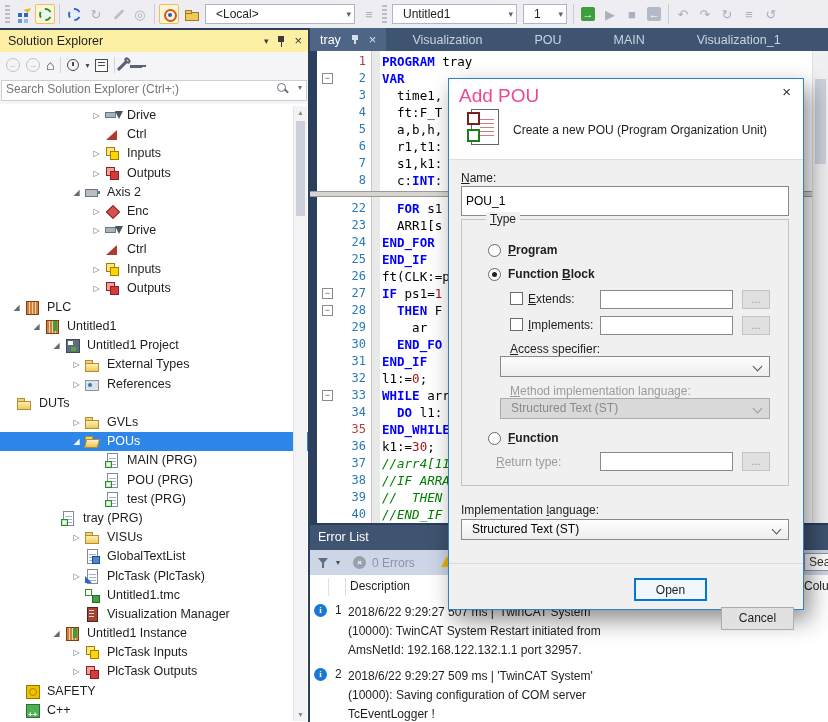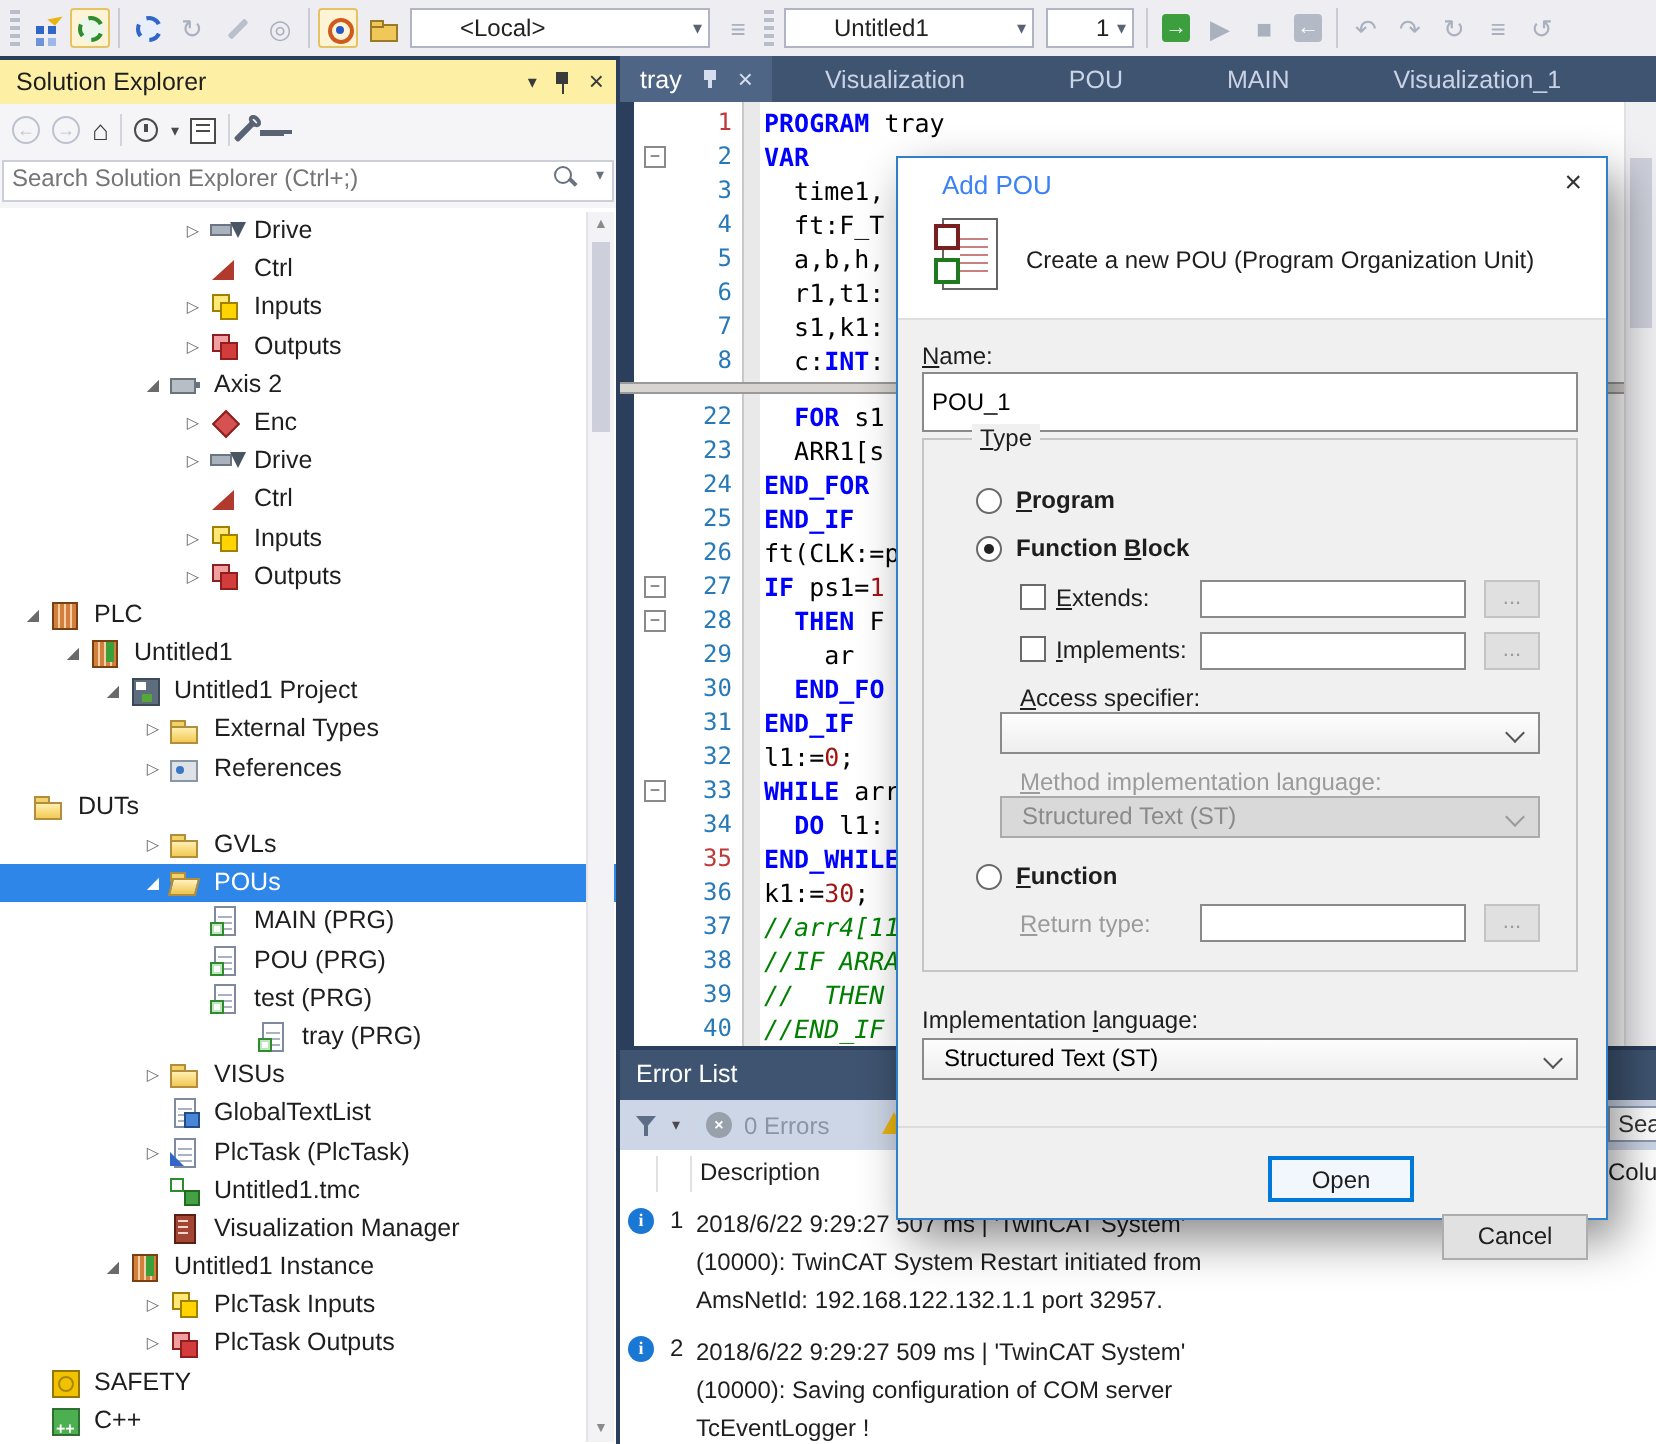--- a/index.html
+++ b/index.html
@@ -22,21 +22,21 @@
   .gear.blue{border-color:#2f66c8;background:#e8eefb;}
   .wand{position:absolute;left:4px;top:8px;width:12px;height:3px;background:#b9c0cc;border-radius:1px;transform:rotate(-45deg);}
   .target{position:absolute;left:4px;top:4px;width:9px;height:9px;border:2px solid #cf5a1e;border-radius:50%;}
   .target::after{content:"";position:absolute;left:2px;top:2px;width:4px;height:4px;background:#2858c8;border-radius:50%;}
   .mfold{position:absolute;left:3px;top:7px;width:12px;height:7px;background:#f0c85a;border:1px solid #9a7a28;}
   .mfold::before{content:"";position:absolute;left:-1px;top:-3px;width:5px;height:2px;background:#f0c85a;border:1px solid #9a7a28;}
   .login,.logout{position:absolute;inset:2px;border-radius:2px;color:#fff;font-size:11px;line-height:15px;text-align:center;font-weight:bold;}
   .login{background:#3d9e3d;}
   .logout{background:#b3bac6;}
   .tcombo{position:relative;height:20px;background:#fff;border:1px solid #b0b4c4;margin:0 3px;
-          line-height:18px;padding:0 16px 0 24px;font-size:12px;color:#222;flex:none;box-sizing:border-box;}
+          line-height:18px;padding:0 16px 0 10px;font-size:12px;color:#222;flex:none;box-sizing:border-box;}
   .tcombo .dd{position:absolute;right:3px;top:0;color:#5a6373;font-size:9px;}
   .w150{width:150px;} .w125{width:125px;} .w44{width:44px;}
 
   
   .sepanel{position:absolute;left:0;top:30px;width:308px;height:692px;background:#f5f5f8;overflow:hidden;}
   .se-title{position:absolute;left:0;top:0;right:0;height:22px;background:#fdf0a5;color:#1e1e1e;
             line-height:22px;padding-left:8px;font-size:12.5px;}
   .se-title .ticons{position:absolute;right:6px;top:0;height:22px;display:flex;align-items:center;gap:9px;color:#3a3a3a;}
   .chev-d{font-size:9px;}
   .pinv{position:relative;width:8px;height:12px;}
@@ -156,21 +156,21 @@
   .erow{position:relative;padding:4px 0 3px 0;}
   .einfo{position:absolute;left:4px;top:5px;width:13px;height:13px;border-radius:50%;background:#1a78d4;color:#fff;
          font-size:9px;font-weight:bold;text-align:center;line-height:13px;font-family:"Liberation Serif",serif;}
   .enum{position:absolute;left:25px;top:4px;font-size:12px;color:#1e1e1e;}
   .etext{margin-left:38px;width:258px;font-size:12px;line-height:19px;color:#1e1e1e;}
 
   
   .dlg{position:absolute;left:448px;top:78px;width:354px;height:530px;background:#f0f0f0;
        border:1px solid #2f80c8;box-shadow:6px 10px 22px rgba(0,0,0,.45);z-index:20;box-sizing:content-box;font-size:12px;}
   .dlg-head{position:absolute;left:0;top:0;right:0;height:80px;background:#fff;border-bottom:1px solid #dfdfdf;}
-  .dlg-title{position:absolute;left:22px;top:6px;font-size:13px;color:#3b82f6;}
+  .dlg-title{position:absolute;left:10px;top:6px;font-size:19px;color:#ec4899;}
   .dlg-close{position:absolute;right:12px;top:4px;font-size:15px;color:#333;}
   .pou-big{position:absolute;left:22px;top:30px;width:26px;height:34px;background:#fff;border:1px solid #666;
            background-image:repeating-linear-gradient(#fff 0 3px,#c98080 3px 4px);background-size:14px 22px;background-position:8px 6px;background-repeat:no-repeat;}
   .pou-big::before{content:"";position:absolute;left:-5px;top:2px;width:9px;height:9px;border:2px solid #7a1f1f;background:#fff;}
   .pou-big::after{content:"";position:absolute;left:-5px;bottom:2px;width:9px;height:9px;border:2px solid #1f7a1f;background:#fff;}
   .dlg-sub{position:absolute;left:64px;top:44px;color:#1e1e1e;}
   .dlbl{position:absolute;color:#1e1e1e;}
   .dlbl.gray{color:#9b9b9b;}
   .dlbl b{font-weight:bold;}
   .tin{position:absolute;background:#fff;border:1px solid #8a8a8a;font-family:"Liberation Sans",sans-serif;
@@ -369,21 +369,21 @@
         <div class="trow" style="padding-left: 88px;">
           <span class="exp"></span>
           <span class="ticon ic-prg"></span>
           <span class="tlabel">POU (PRG)</span>
         </div>
         <div class="trow" style="padding-left: 88px;">
           <span class="exp"></span>
           <span class="ticon ic-prg"></span>
           <span class="tlabel">test (PRG)</span>
         </div>
-        <div class="trow" style="padding-left: 112px;">
+        <div class="trow" style="padding-left: 44px;">
           <span class="exp"></span>
           <span class="ticon ic-prg"></span>
           <span class="tlabel">tray (PRG)</span>
         </div>
         <div class="trow" style="padding-left: 68px;">
           <span class="exp">▷</span>
           <span class="ticon ic-folder"></span>
           <span class="tlabel">VISUs</span>
         </div>
         <div class="trow" style="padding-left: 68px;">
@@ -658,21 +658,21 @@
       <span class="combo" style="left:38px;top:136px;width:270px;height:21px">
           <span class="chev"></span>
         </span>
 
       <span class="dlbl gray" style="left:48px;top:164px"><u>M</u>ethod implementation language:</span>
       <span class="combo dis" style="left:38px;top:178px;width:270px;height:21px"><span>Structured Text (ST)</span><span class="chev"></span></span>
 
       <span class="radio" style="left:26px;top:212px"></span>
       <span class="dlbl" style="left:46px;top:211px"><b><u>F</u>unction</b></span>
 
-      <span class="dlbl gray" style="left:48px;top:235px"><u>R</u>eturn type:</span>
+      <span class="dlbl gray" style="left:34px;top:235px"><u>R</u>eturn type:</span>
       <input class="tin" style="left: 138px; top: 232px; width: 133px; height: 19px;" disabled="">
       <span class="dots" style="left:280px;top:232px;width:28px;height:19px">...</span>
     </div>
 
     <span class="dlbl" style="left:12px;top:424px">Implementation <u>l</u>anguage:</span>
     <span class="combo" style="left:12px;top:440px;width:328px;height:21px"><span>Structured Text (ST)</span><span class="chev"></span></span>
 
     <div class="dsep"></div>
     <span class="btn primary" style="left:185px;top:499px;width:73px">Open</span>
     <span class="btn normal" style="left:272px;top:528px;width:73px">Cancel</span>

